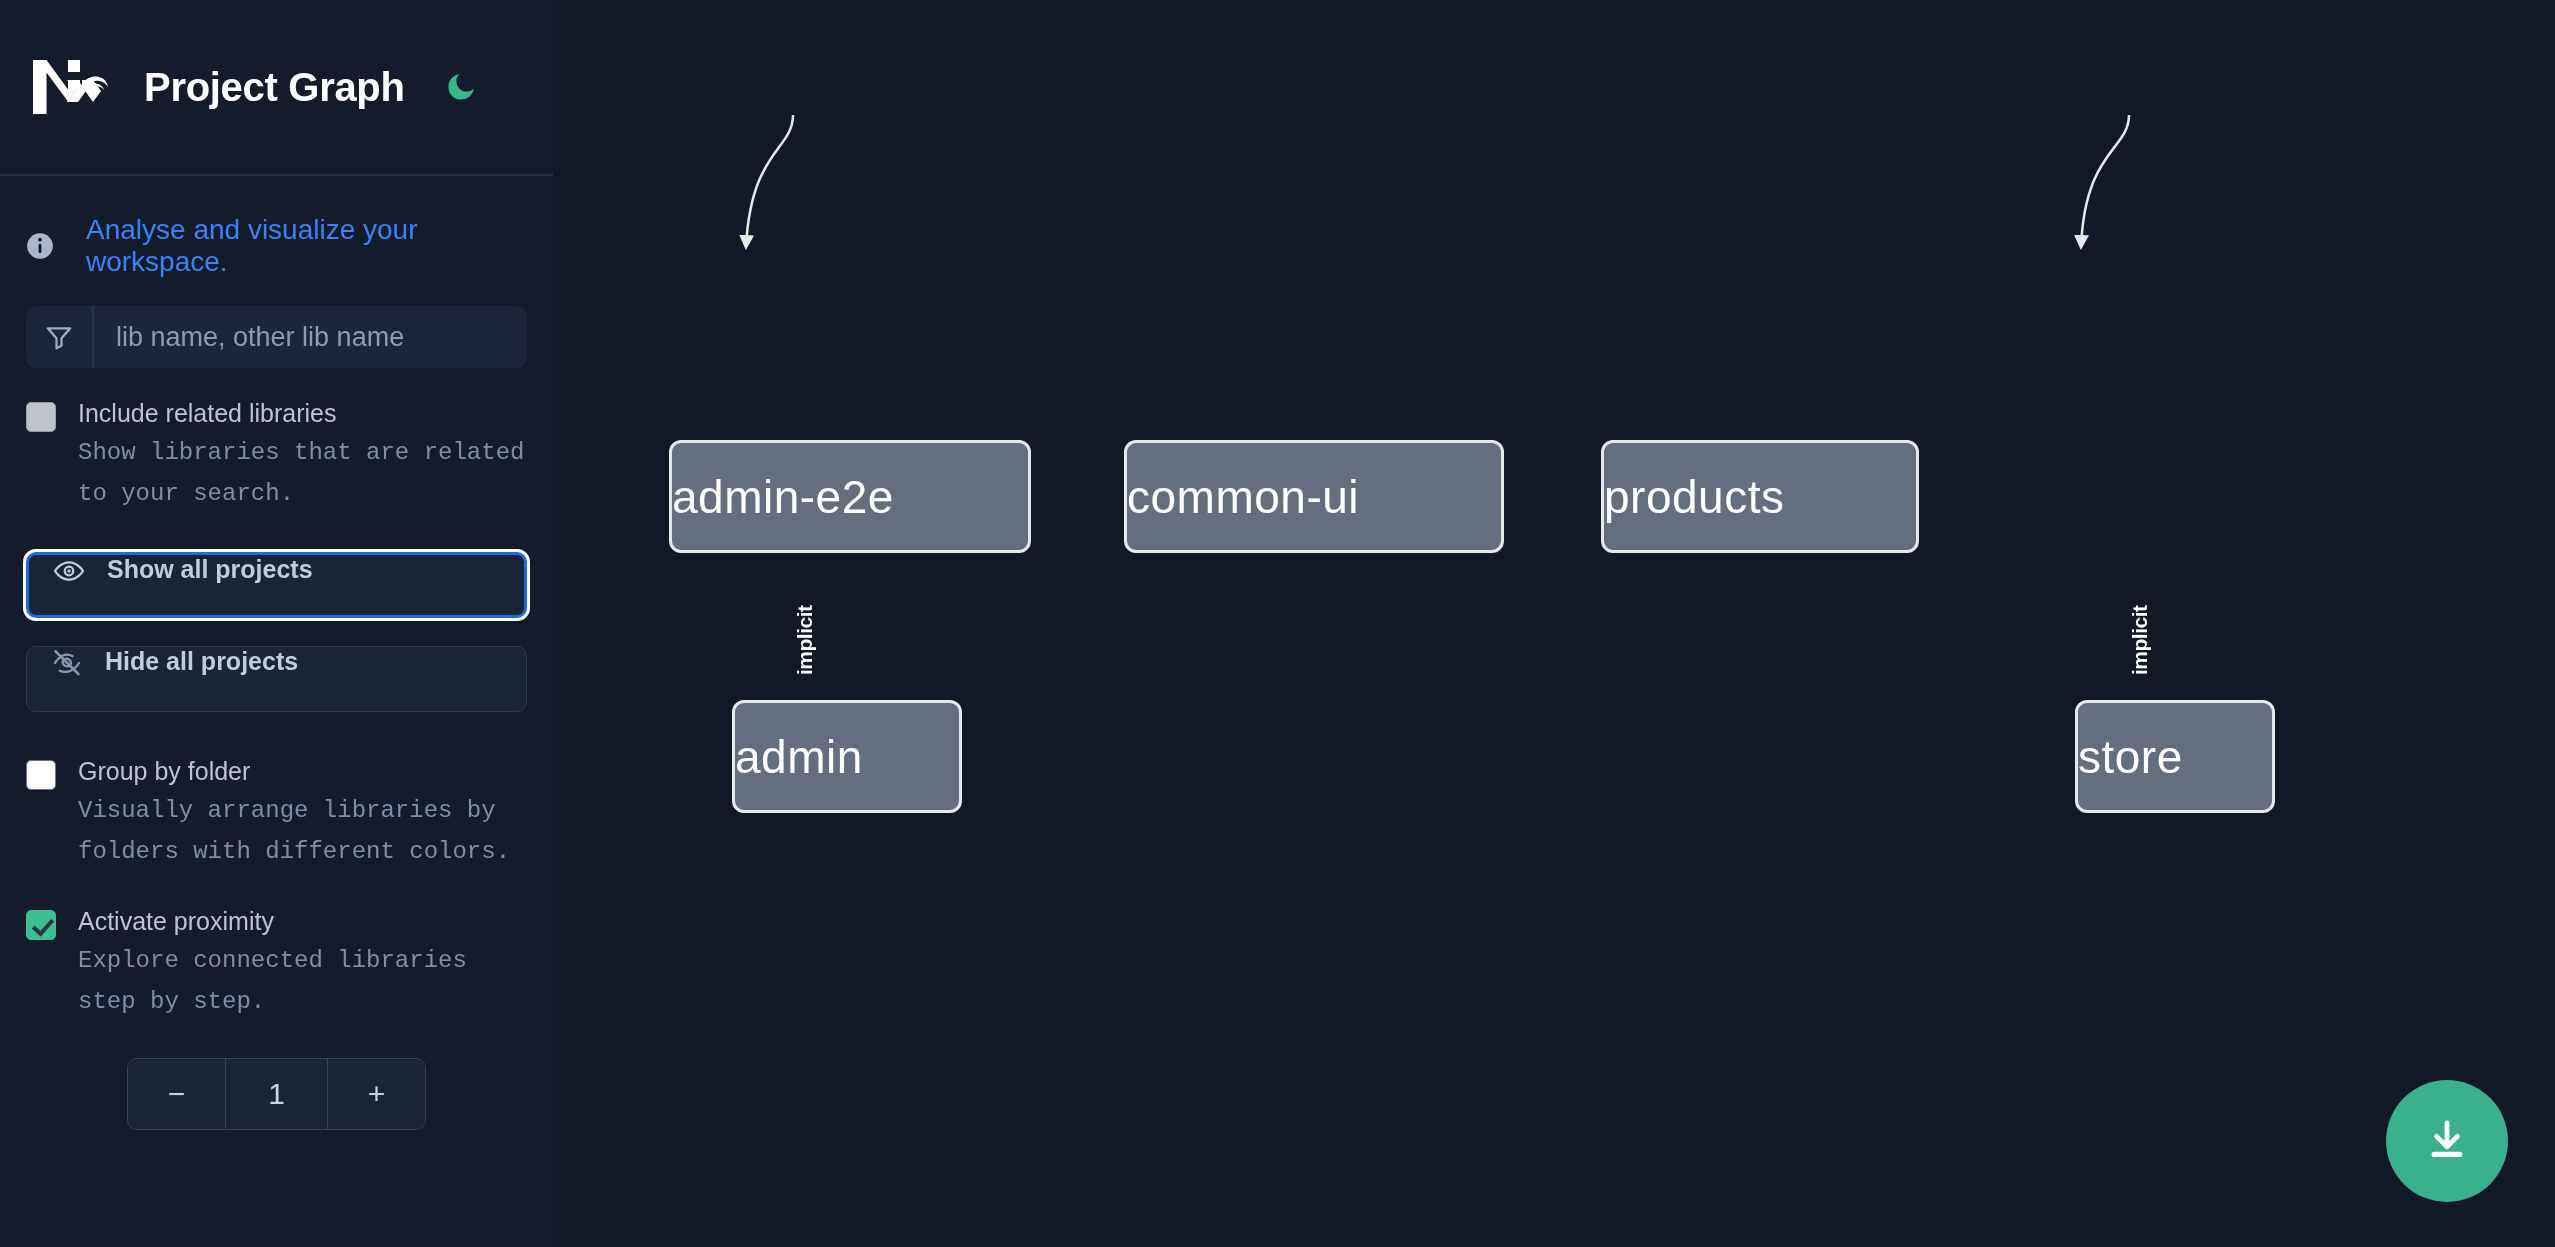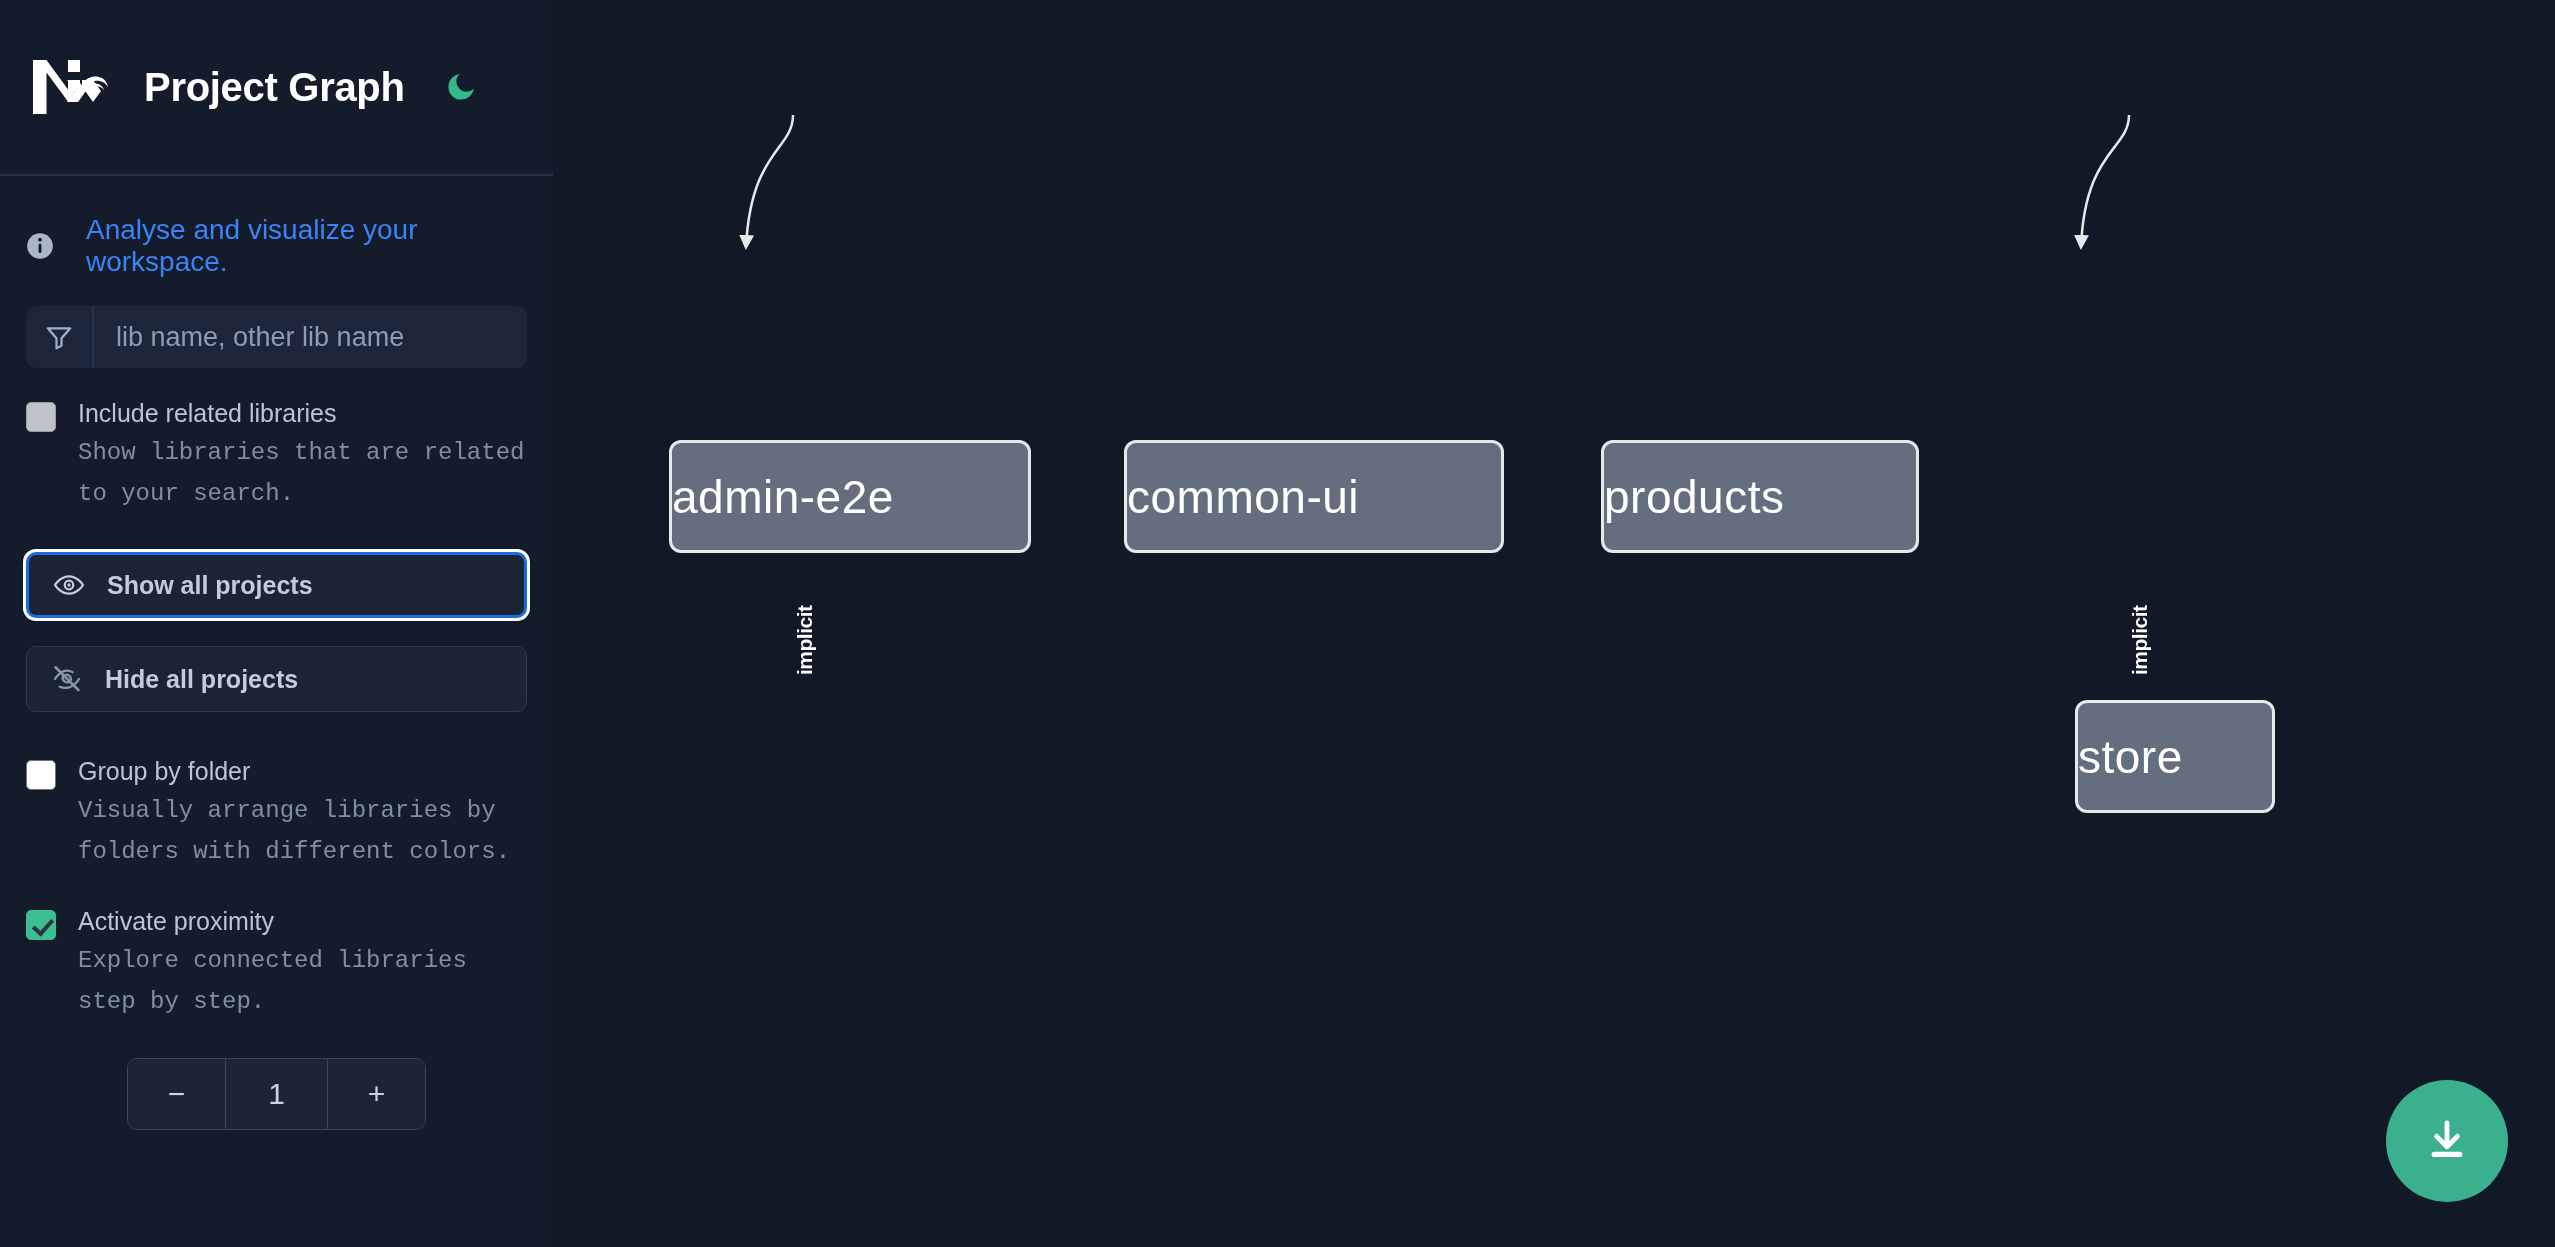--- a/index.html
+++ b/index.html
@@ -104,21 +104,21 @@
   }
   .check-desc {
     color: #7f8ea6; font-size: 24px; line-height: 41px;
     margin-top: 4px; max-width: 460px; font-family: Liberation Mono, monospace;
   }
 
   
   .btn {
     position: relative;
     height: 66px; width: 100%;
-    display: flex; align-items: center;
+    display: flex; align-items: flex-start;
     background: #1b2435;
     border: 1px solid #2e3a52;
     border-radius: 10px;
     color: #c3cdda; font-size: 25px; font-weight: 700;
     padding-left: 24px;
     cursor: pointer;
   }
   .btn .bicon { width: 42px; flex: 0 0 42px; display:flex; align-items:center; }
   .btn .blabel { margin-left: 12px; }
   .btn.focused {
@@ -303,20 +303,23 @@
 
     <div class="node" style="left:116px;top:440px;width:362px;height:113px;">
       <span>admin-e2e</span>
     </div>
     <div class="node" style="left:571px;top:440px;width:380px;height:113px;">
       <span>common-ui</span>
     </div>
     <div class="node" style="left:1048px;top:440px;width:318px;height:113px;">
       <span>products</span>
     </div>
+    <div class="node" style="left:179px;top:700px;width:230px;height:113px;">
+      <span>admin</span>
+    </div>
     <div class="node" style="left:1522px;top:700px;width:200px;height:113px;">
       <span>store</span>
     </div>
 
     <div class="edge-label" style="left:240px;top:675px;">implicit</div>
     <div class="edge-label" style="left:1575px;top:675px;">implicit</div>
 
     <button class="fab">
       <span>
         <svg viewBox="0 0 24 24" width="48" height="48">

